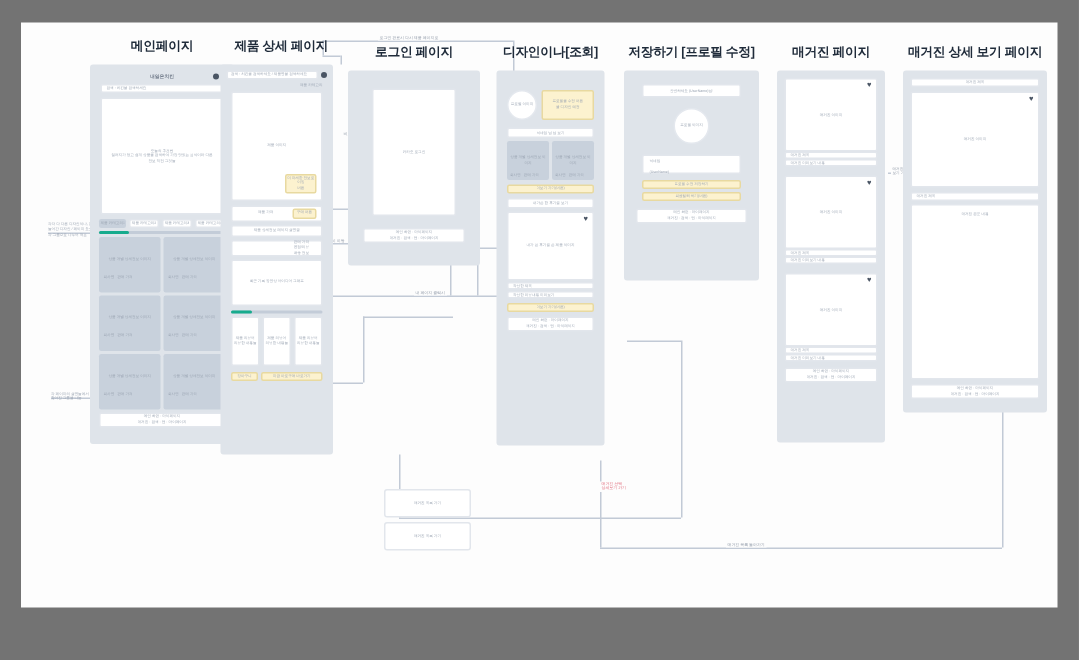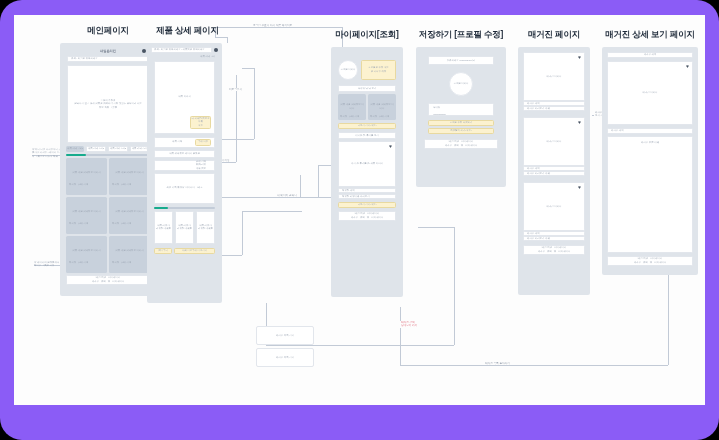--- a/index.html
+++ b/index.html
@@ -3,22 +3,21 @@
 <meta charset="utf-8">
 <style>
   html,body{margin:0;padding:0;}
   body{
     width:719px;height:440px;overflow:hidden;
     background:#000;
     font-family:"Liberation Sans","DejaVu Sans",sans-serif;
   }
   .frame{
     position:absolute;left:0;top:0;width:719px;height:440px;
-    background:#8b5cf6;
-    border-radius:22px;
+    background:#737373;
   }
   .canvas{
     position:absolute;left:14px;top:15px;width:691px;height:390px;
     background:#fdfdfd;
     overflow:hidden;
   }
   .footer-bar{
     position:absolute;left:14px;top:405px;width:691px;height:35px;
     background:#fdfdfd;
     display:flex;align-items:center;
@@ -320,23 +319,35 @@
           <div class="yellow" style="width:18px;height:6px;display:flex;align-items:center;justify-content:center;">
               <span class="tx">장바구니</span>
             </div>
           <div class="yellow" style="flex:1;height:6px;display:flex;align-items:center;justify-content:center;">
               <span class="tx">지금 바로구매 바로가기</span>
             </div>
         </div>
       </div>
     </div>
 
+    <div class="col" style="left:218px;top:14px;width:88px;">
+      <div class="col-title">로그인 페이지</div>
+      <div class="phone" style="margin-top:6px;width:88px;height:130px;padding:8px;">
+        <div class="card" style="height:85px;margin:4px 8px 0;display:flex;align-items:center;justify-content:center;">
+          <span class="tx">카카오 로그인</span>
+        </div>
+        <div class="card" style="height:10px;margin:8px 2px 0;display:flex;align-items:center;justify-content:center;">
+          <span class="tx" style="white-space:pre-line;">메인 화면 · 마이페이지
+매거진 · 검색 · 앱 · 마이페이지</span>
+        </div>
+      </div>
+    </div>
 
     <div class="col" style="left:317px;top:14px;width:72px;">
-      <div class="col-title">마이페이지[조회]</div>
+      <div class="col-title">디자인이나[조회]</div>
       <div class="phone" style="margin-top:6px;width:72px;height:250px;">
 
         <div style="display:flex;align-items:center;gap:3px;margin:9px 3px 0;">
           <div class="avatar" style="width:20px;height:20px;">
             <span class="tx">프로필 이미지</span>
           </div>
           <div class="yellow" style="flex:1;height:20px;display:flex;align-items:center;justify-content:center;padding:0 2px;">
             <span class="tx" style="white-space:pre-line;">프로필을 수정 버튼
 을 디자인 예정</span>
           </div>

